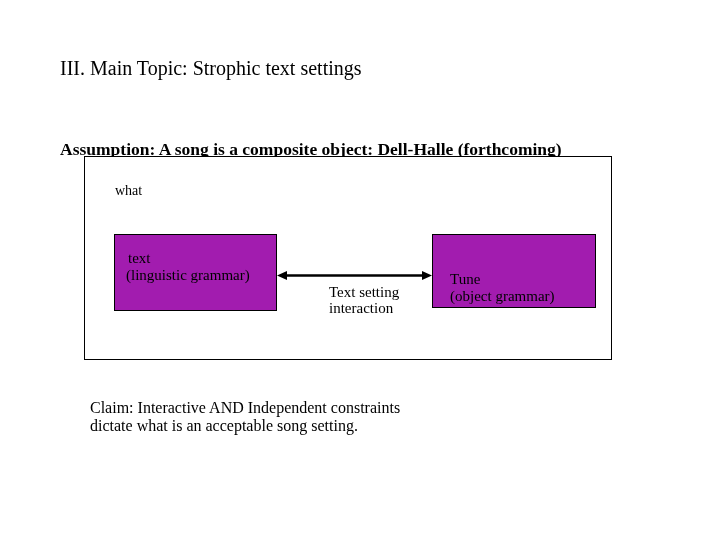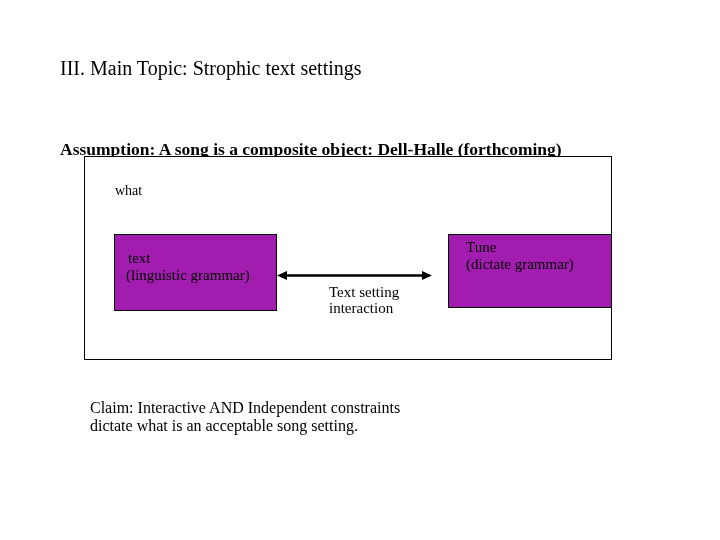--- a/index.html
+++ b/index.html
@@ -64,25 +64,25 @@
     left: 114px;
     top: 234px;
     width: 163px;
     height: 77px;
     padding-top: 15px;
   }
   .text-box .line1 { padding-left: 13px; }
   .text-box .line2 { padding-left: 3px; margin-left: 8px; }
 
   .tune-box {
-    left: 448px;
+    left: 432px;
     top: 234px;
     width: 164px;
     height: 74px;
-    padding-top: 4px;
+    padding-top: 36px;
   }
   .tune-box .line1 { padding-left: 17px; }
   .tune-box .line2 { padding-left: 17px; }
 
   .arrow-svg {
     left: 277px;
     top: 268px;
     width: 155px;
     height: 15px;
   }
@@ -128,21 +128,21 @@
     <polygon points="155,7.5 145,3 145,12" fill="#000000"></polygon>
   </svg>
 
   <div class="abs arrow-label">
     <div class="line">Text setting</div>
     <div class="line">interaction</div>
   </div>
 
   <div class="abs inner-box tune-box">
     <div class="line line1">Tune</div>
-    <div class="line line2">(dictate grammar)</div>
+    <div class="line line2">(object grammar)</div>
   </div>
 
   <div class="abs claim">
     <div class="line">Claim: Interactive AND Independent constraints</div>
     <div class="line">dictate what is an acceptable song setting.</div>
   </div>
 
 </div>
 
 </body></html>

